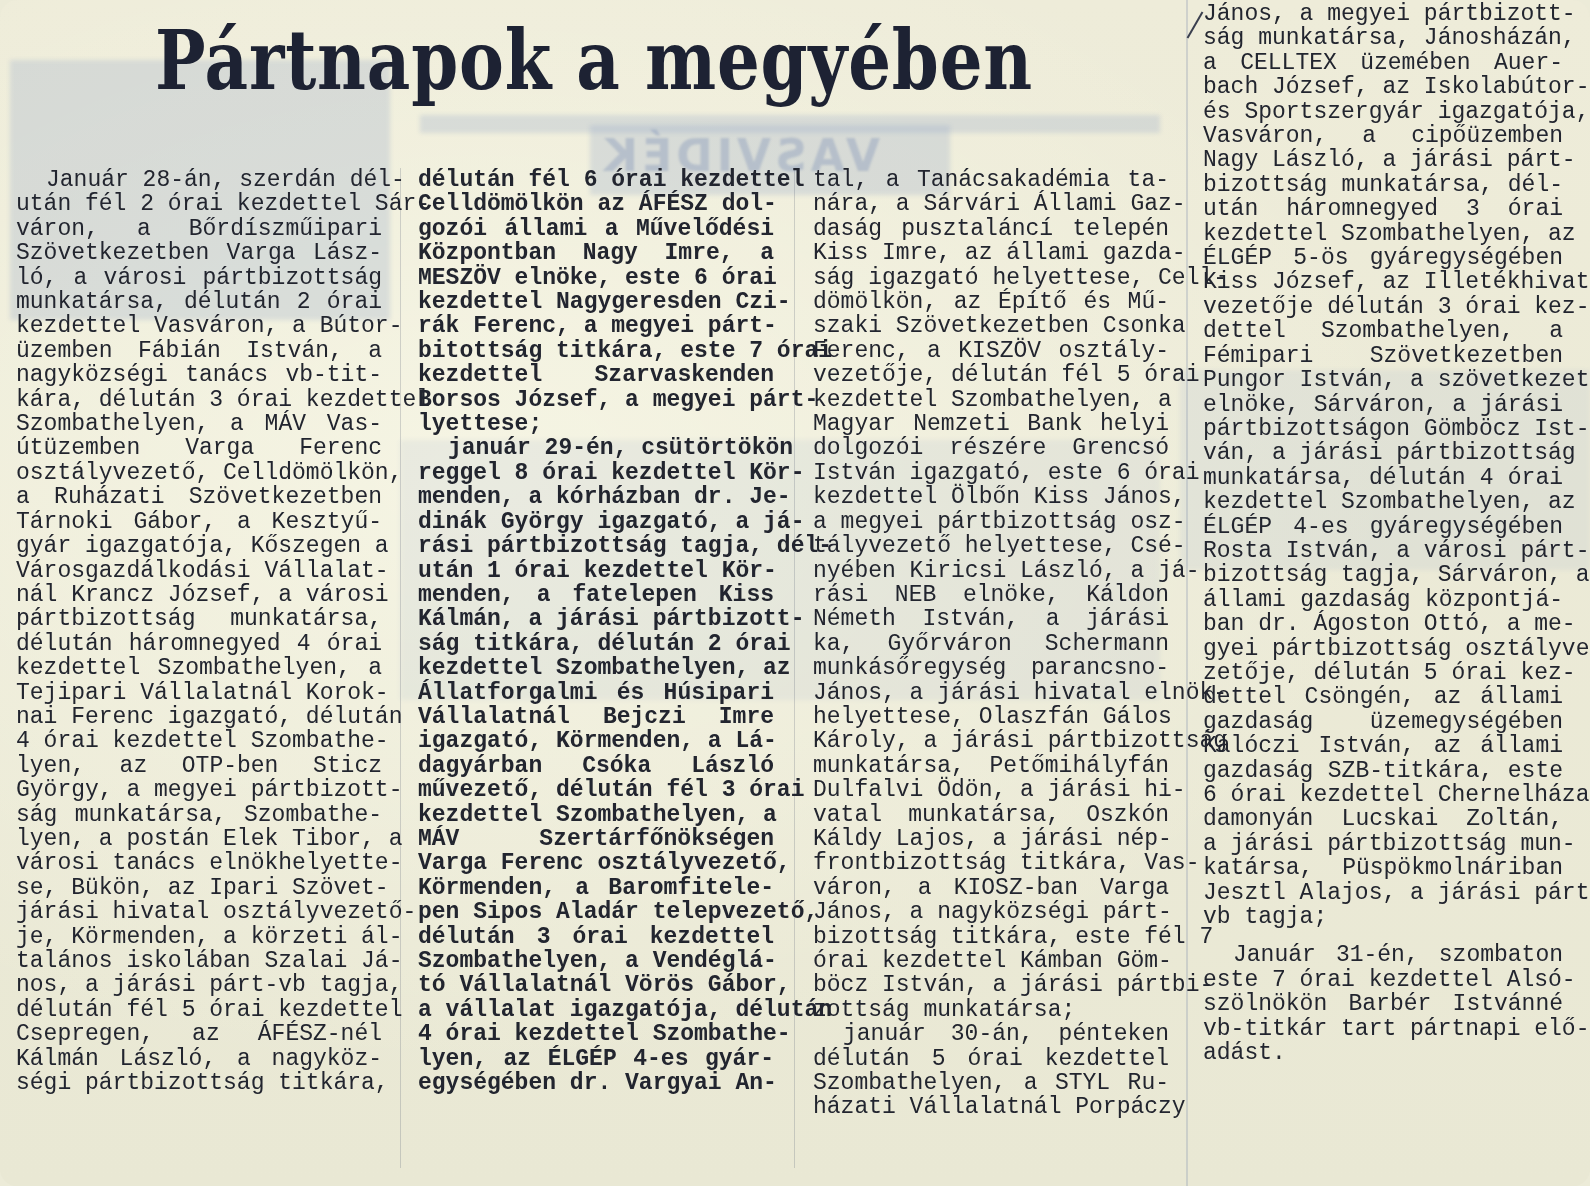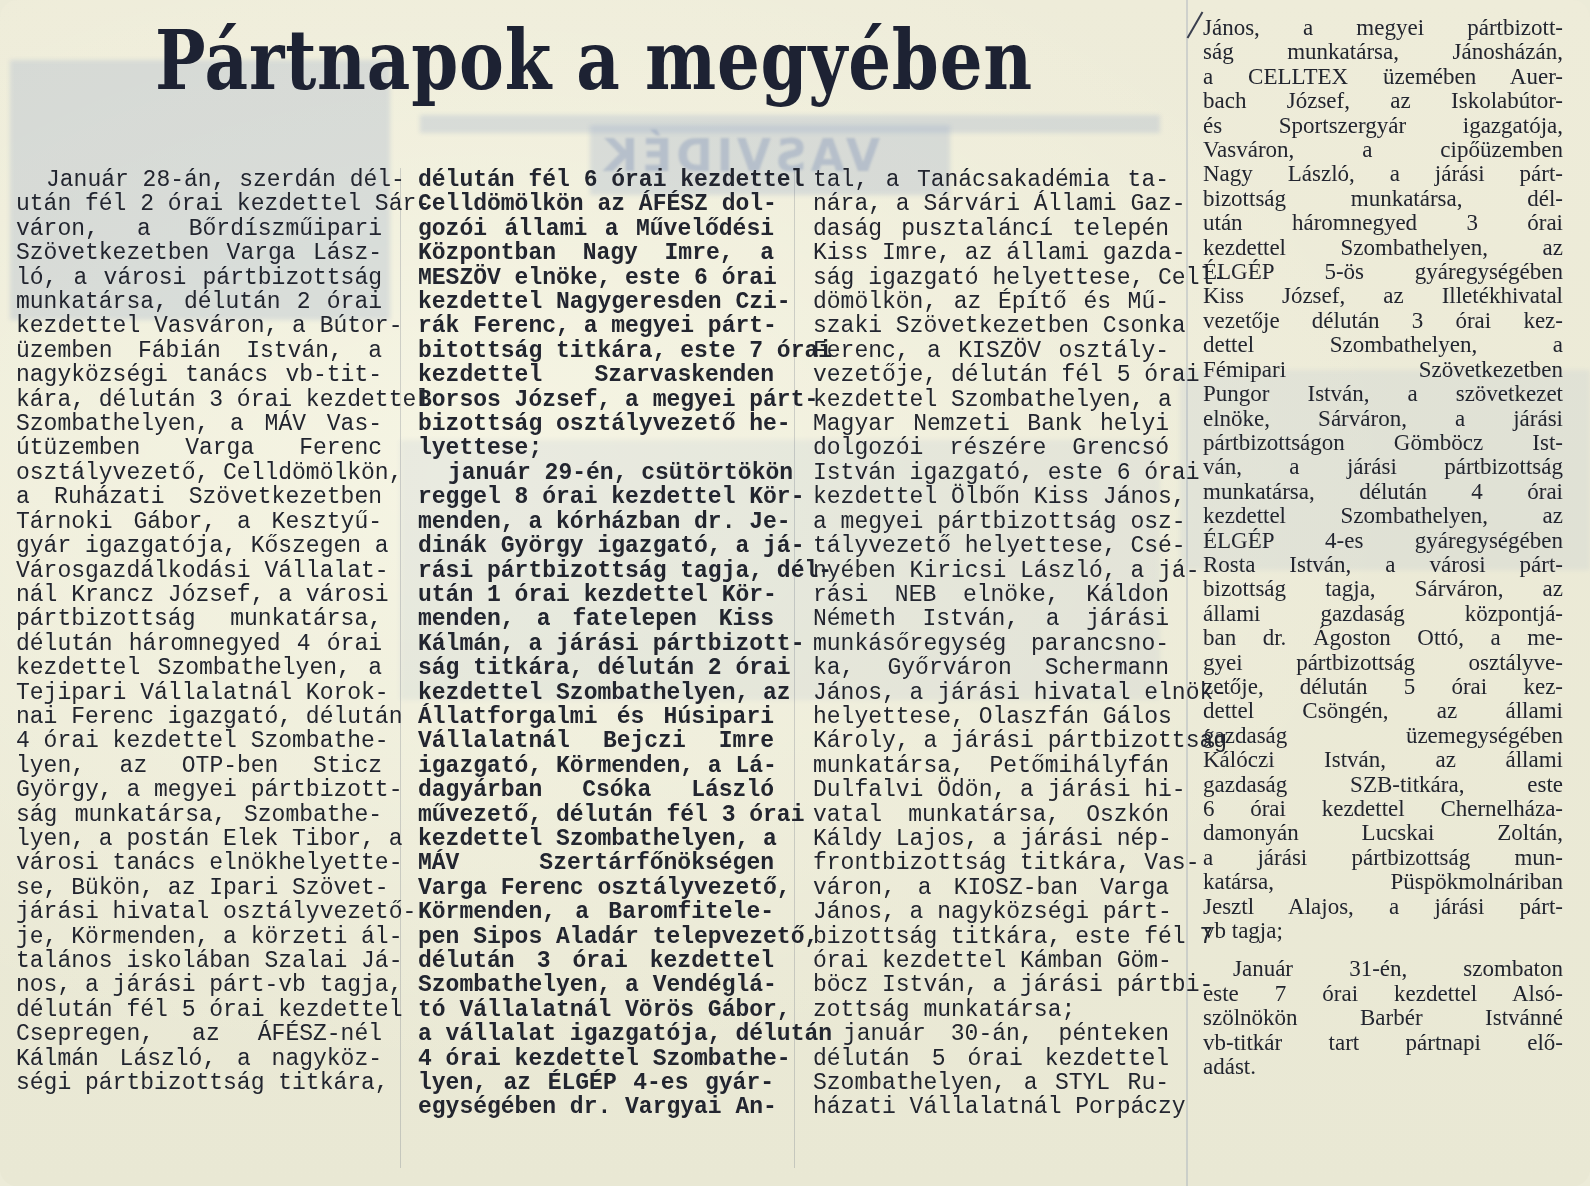--- a/index.html
+++ b/index.html
@@ -59,21 +59,21 @@
     color: #22252f;
     font-family: "Liberation Mono", "DejaVu Sans Mono", monospace;
     font-size: 23px;
     line-height: 24.4px;
     text-align: justify;
     hyphens: manual;
   }
   .col-1 { left: 16px; width: 366px; }
   .col-2 { left: 418px; width: 356px; font-weight: bold; }
   .col-3 { left: 813px; width: 356px; }
-  .col-4 { left: 1203px; width: 360px; top: 16px; font-family: Liberation Serif, serif; }
+  .col-4 { left: 1203px; width: 360px; top: 2px; }
   .line {
     display: block;
     text-align: justify;
     text-align-last: justify;
     white-space: nowrap;
     overflow: visible;
   }
   .line.last { text-align-last: left; }
   .line.indent { padding-left: 30px; }
   .line.gap { margin-top: 14px; }
@@ -163,21 +163,20 @@
       <span class="line">délután fél 6 órai kezdettel</span>
       <span class="line">Celldömölkön az ÁFÉSZ dol-</span>
       <span class="line">gozói állami a Művelődési</span>
       <span class="line">Központban Nagy Imre, a</span>
       <span class="line">MESZÖV elnöke, este 6 órai</span>
       <span class="line">kezdettel Nagygeresden Czi-</span>
       <span class="line">rák Ferenc, a megyei párt-</span>
       <span class="line">bitottság titkára, este 7 órai</span>
       <span class="line">kezdettel Szarvaskenden</span>
       <span class="line">Borsos József, a megyei párt-</span>
-      <span class="line">bizottság osztályvezető he-</span>
       <span class="line last">lyettese;</span>
       <span class="line indent">január 29-én, csütörtökön</span>
       <span class="line">reggel 8 órai kezdettel Kör-</span>
       <span class="line">menden, a kórházban dr. Je-</span>
       <span class="line">dinák György igazgató, a já-</span>
       <span class="line">rási pártbizottság tagja, dél-</span>
       <span class="line">után 1 órai kezdettel Kör-</span>
       <span class="line">menden, a fatelepen Kiss</span>
       <span class="line">Kálmán, a járási pártbizott-</span>
       <span class="line">ság titkára, délután 2 órai</span>
@@ -213,22 +212,22 @@
       <span class="line">kezdettel Szombathelyen, a</span>
       <span class="line">Magyar Nemzeti Bank helyi</span>
       <span class="line">dolgozói részére Grencsó</span>
       <span class="line">István igazgató, este 6 órai</span>
       <span class="line">kezdettel Ölbőn Kiss János,</span>
       <span class="line">a megyei pártbizottság osz-</span>
       <span class="line">tályvezető helyettese, Csé-</span>
       <span class="line">nyében Kiricsi László, a já-</span>
       <span class="line">rási NEB elnöke, Káldon</span>
       <span class="line">Németh István, a járási</span>
+      <span class="line">ka, Győrváron Schermann</span>
       <span class="line">munkásőregység parancsno-</span>
-      <span class="line">ka, Győrváron Schermann</span>
       <span class="line">János, a járási hivatal elnök-</span>
       <span class="line">helyettese, Olaszfán Gálos</span>
       <span class="line">Károly, a járási pártbizottság</span>
       <span class="line">munkatársa, Petőmihályfán</span>
       <span class="line">Dulfalvi Ödön, a járási hi-</span>
       <span class="line">vatal munkatársa, Oszkón</span>
       <span class="line">Káldy Lajos, a járási nép-</span>
       <span class="line">frontbizottság titkára, Vas-</span>
       <span class="line">váron, a KIOSZ-ban Varga</span>
       <span class="line">János, a nagyközségi párt-</span>

